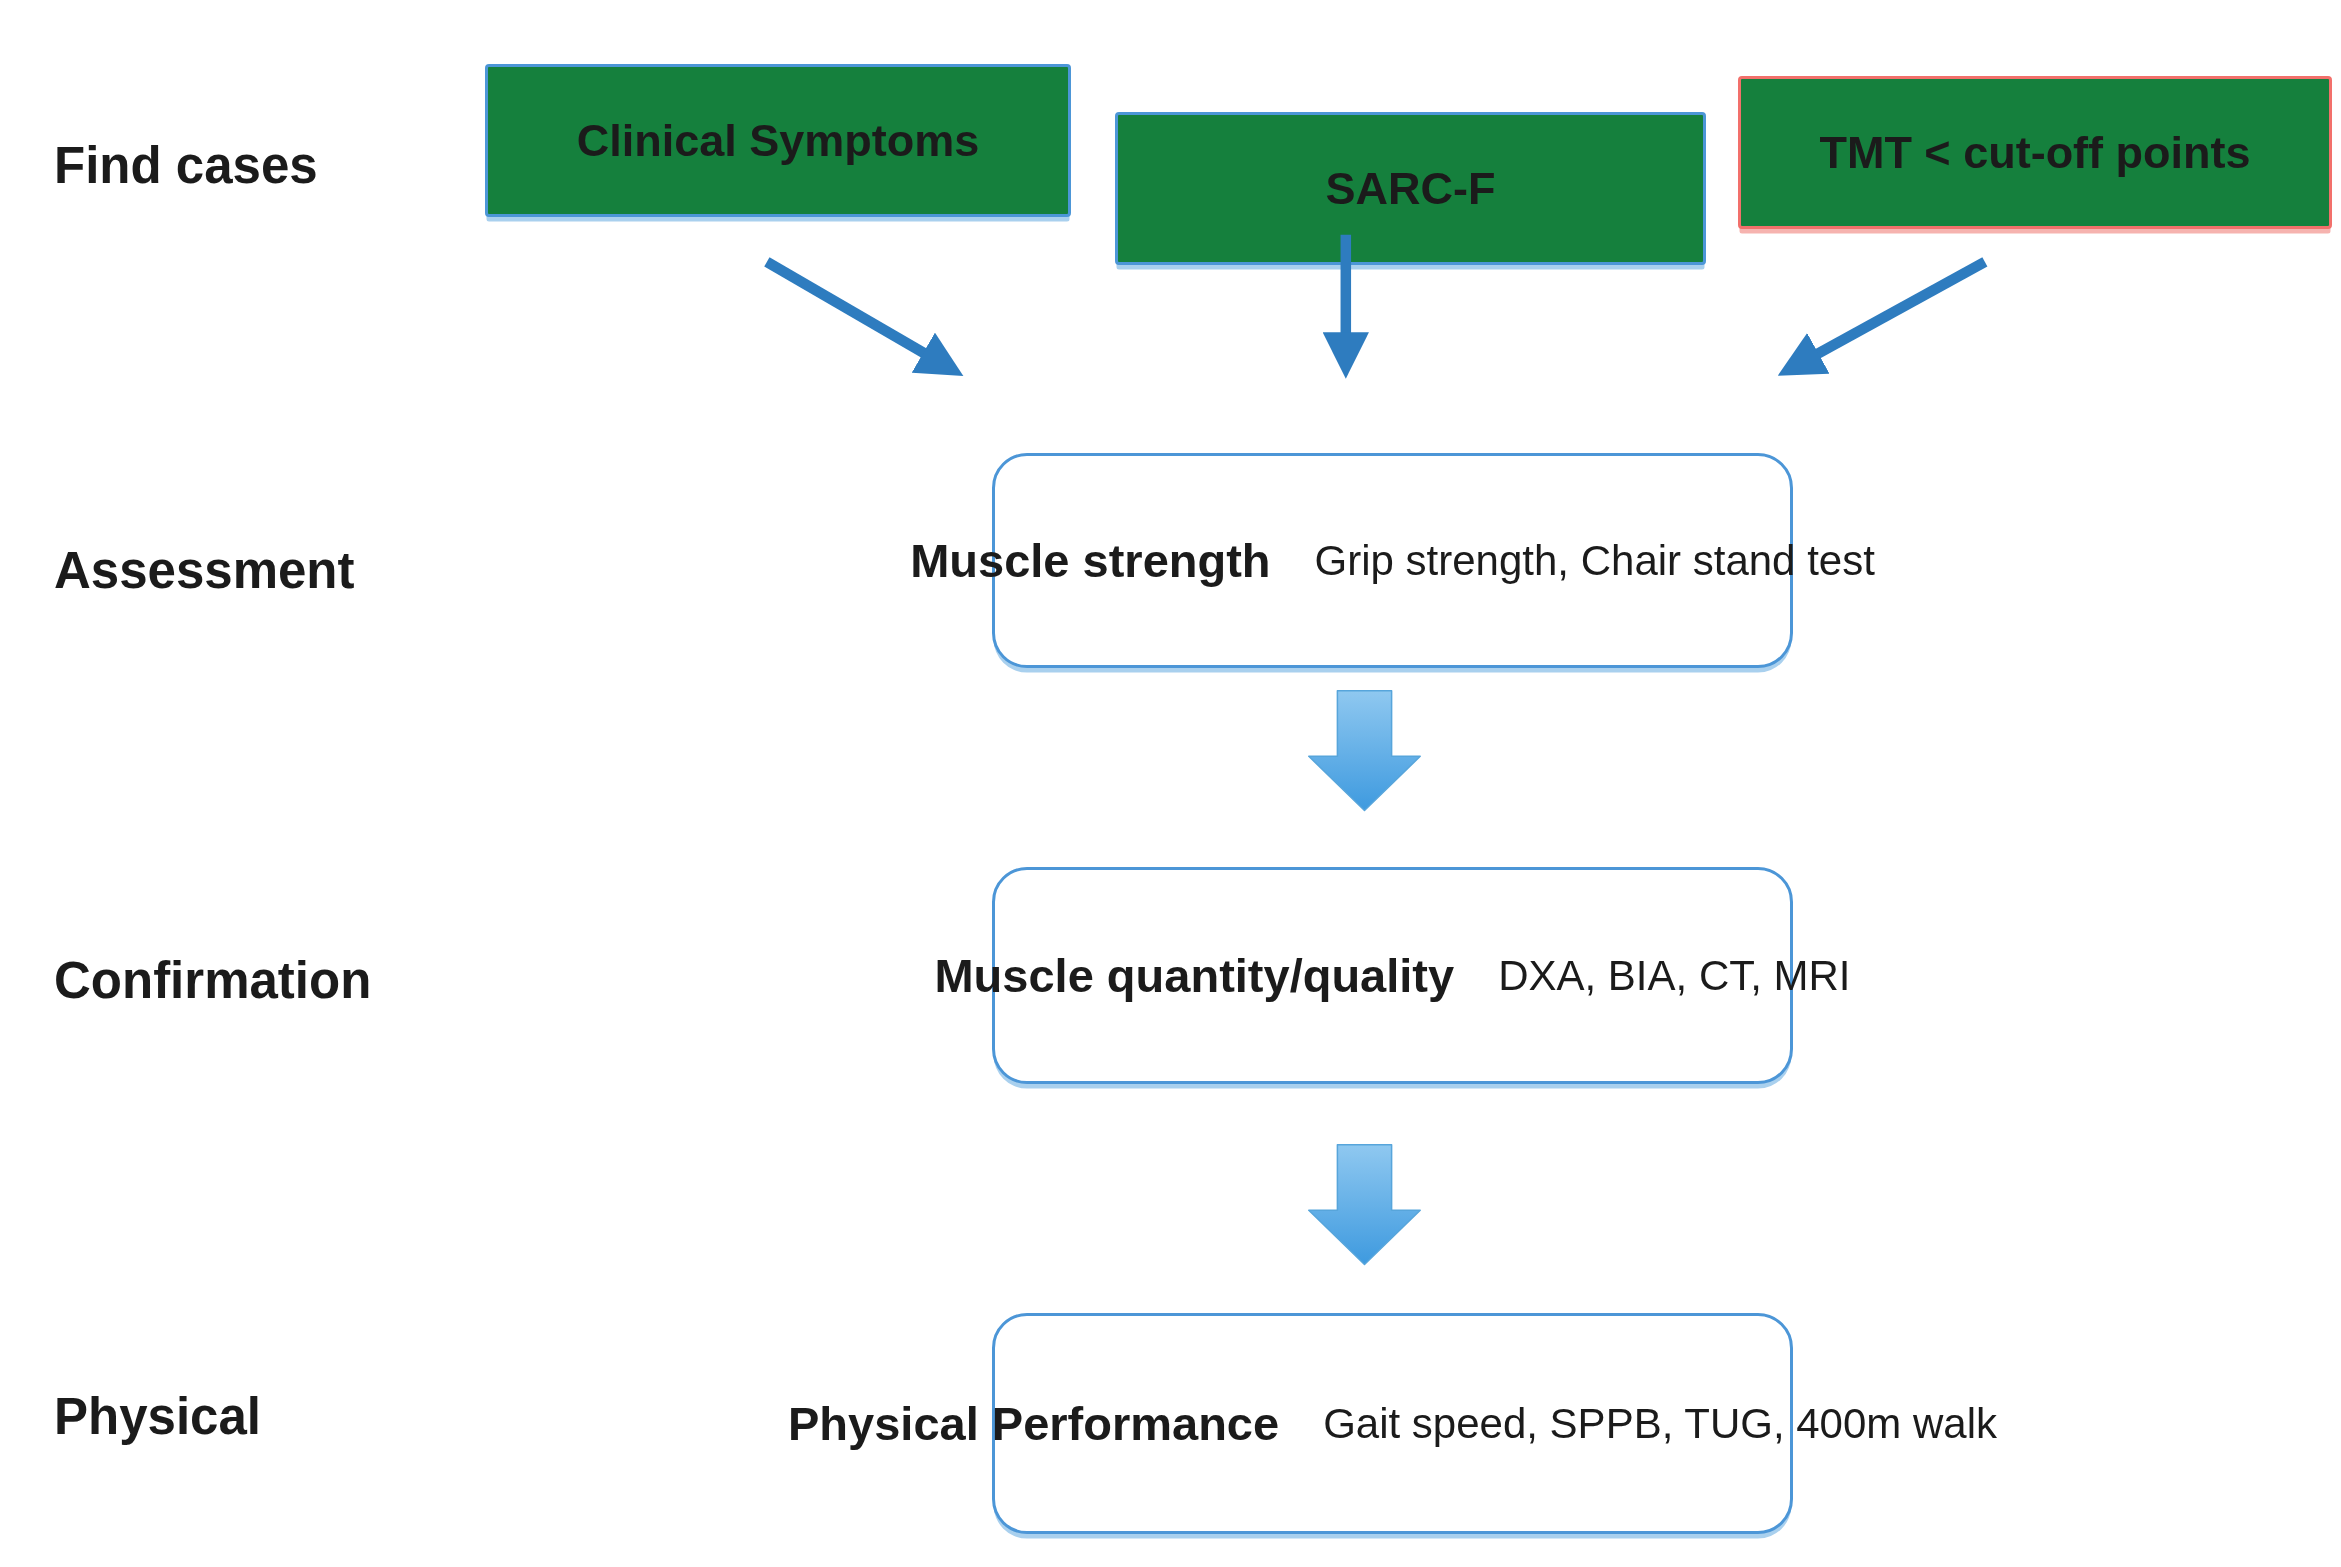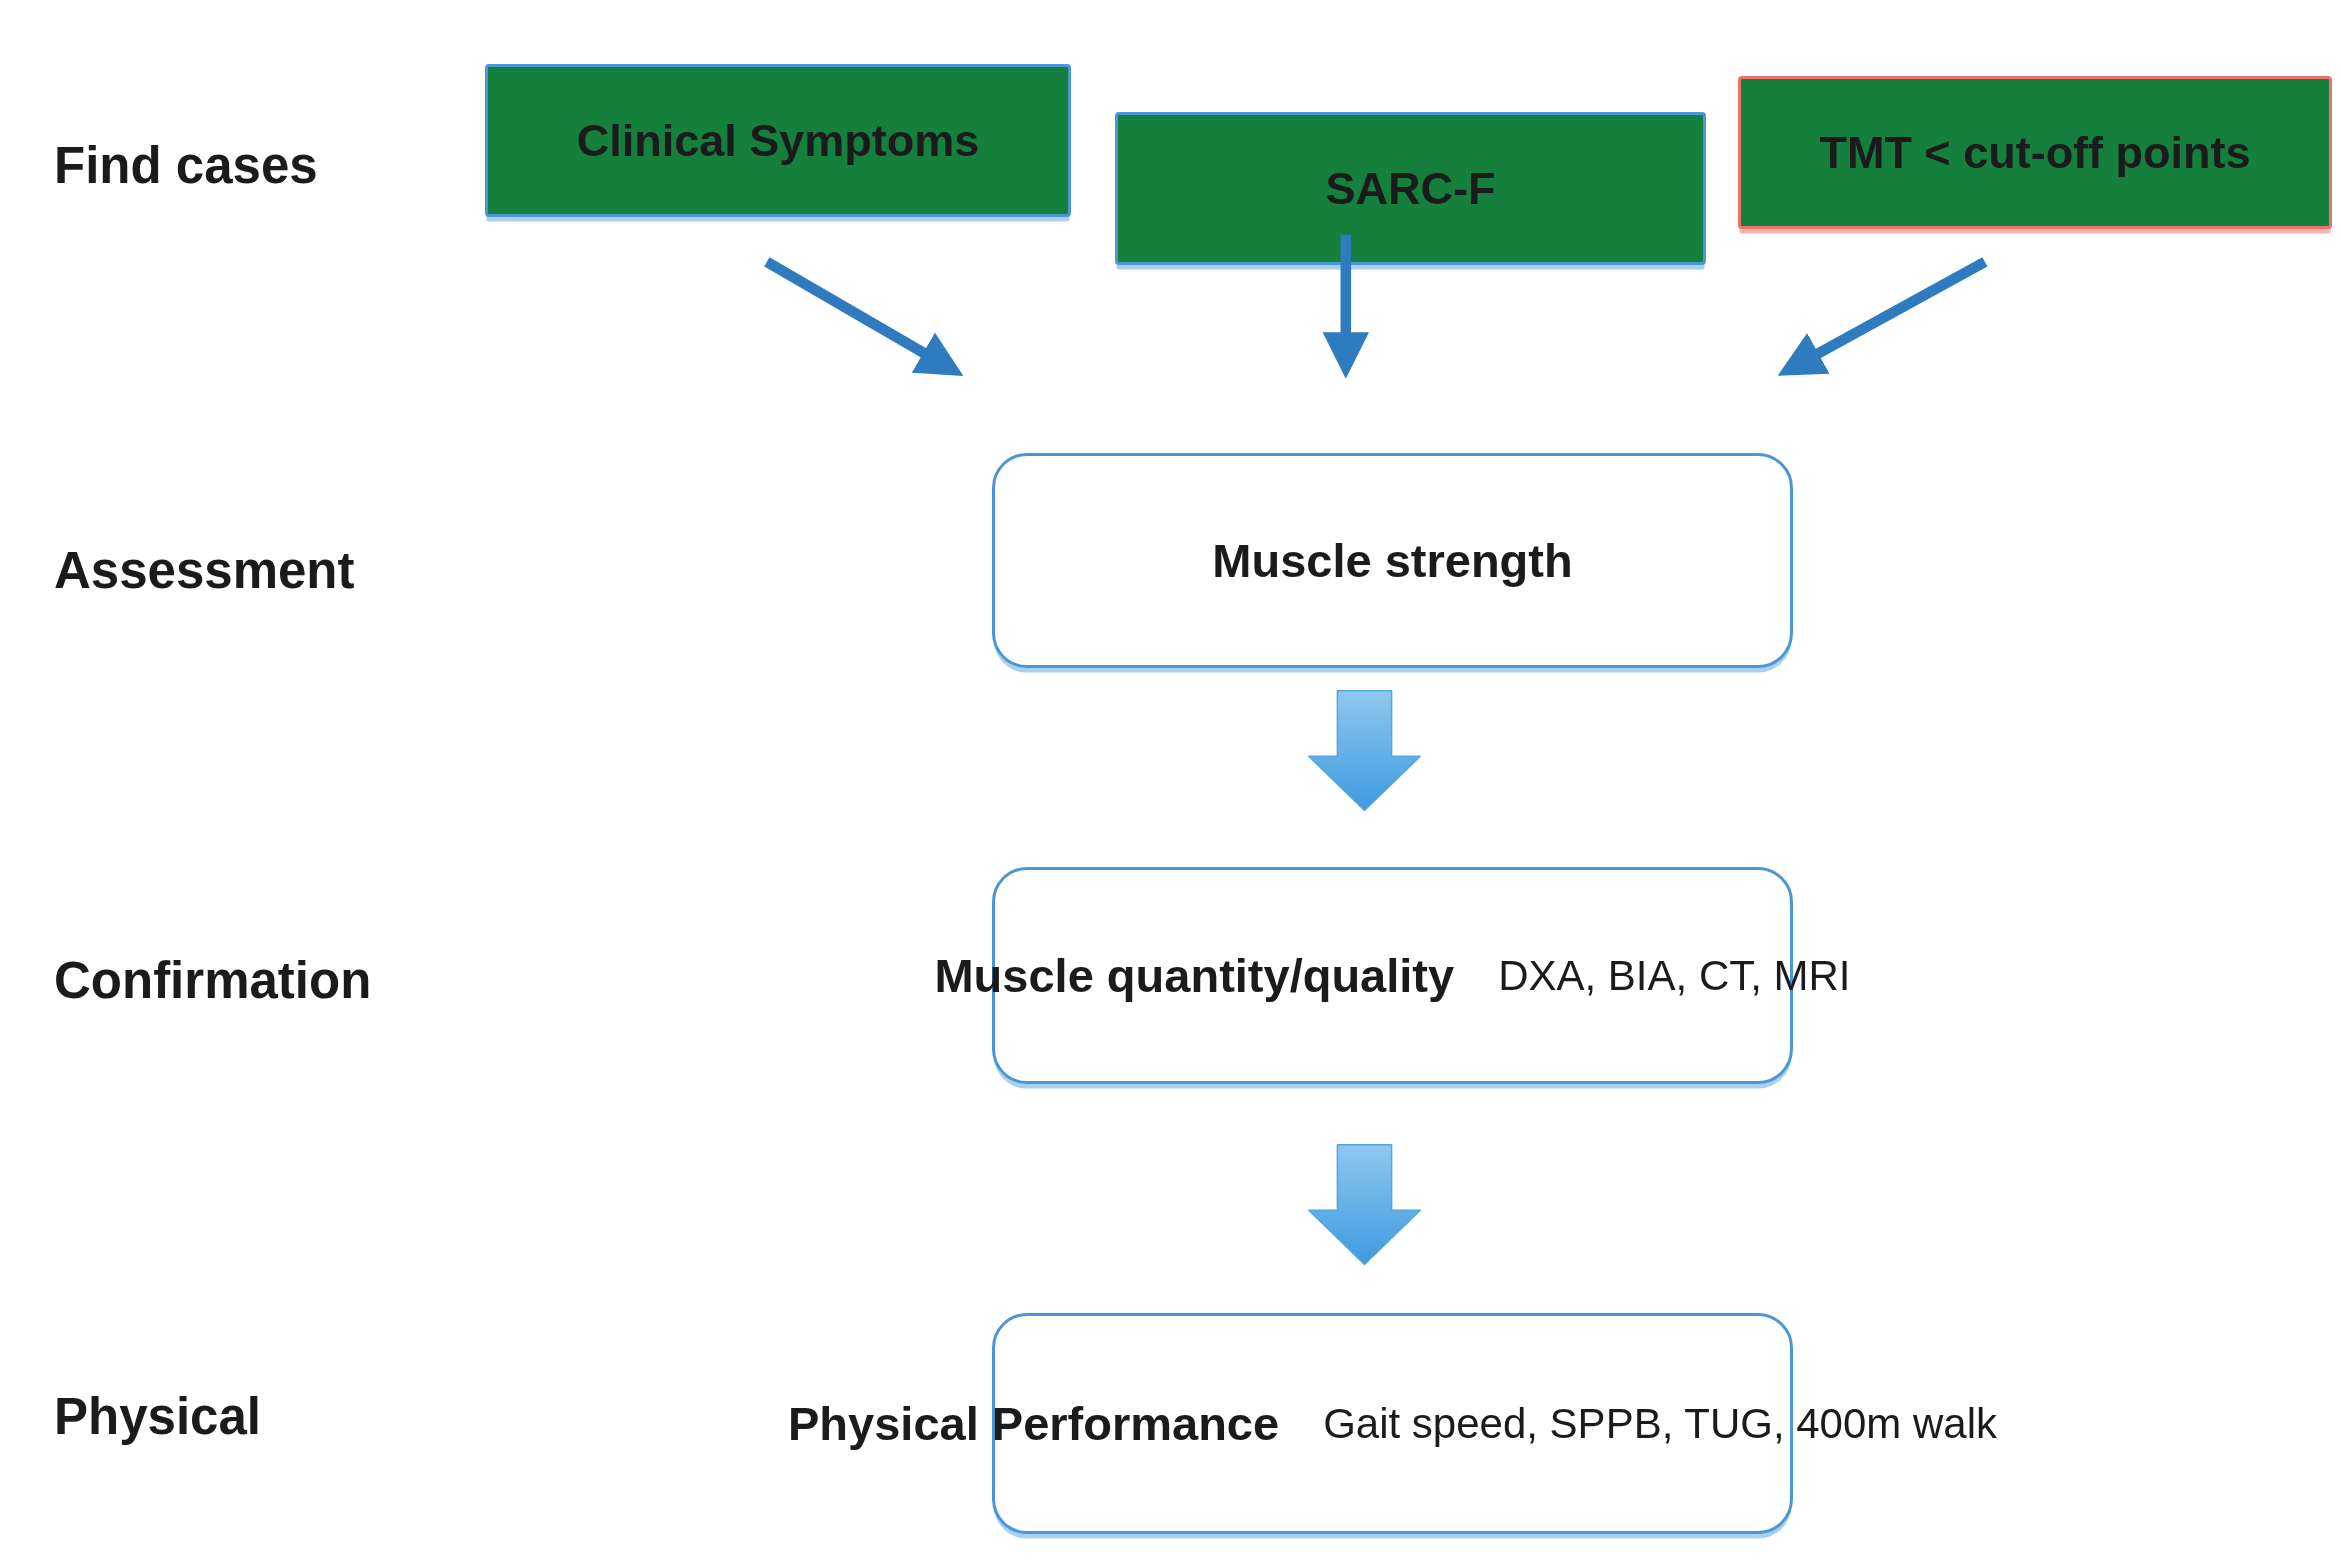--- a/index.html
+++ b/index.html
@@ -144,20 +144,21 @@
       <path class="arrowhead-path" d="M 0 0 L 10 5 L 0 10 z"></path>
     </marker>
   </defs>
   <line x1="1020" y1="348" x2="1268" y2="492" marker-end="url(#ah)"></line>
   <line x1="1790" y1="312" x2="1790" y2="488" marker-end="url(#ah)"></line>
   <line x1="2640" y1="348" x2="2378" y2="492" marker-end="url(#ah)"></line>
 </svg>
 
 <div class="flow-box" id="box-muscle-strength">
   <div class="flow-title">Muscle strength</div>
+  <div class="flow-subtitle">Grip strength, Chair stand test</div>
 </div>
 
 <div class="flow-box" id="box-muscle-quantity">
   <div class="flow-title">Muscle quantity/quality</div>
   <div class="flow-subtitle">DXA, BIA, CT, MRI</div>
 </div>
 
 <div class="flow-box" id="box-physical-performance">
   <div class="flow-title">Physical Performance</div>
   <div class="flow-subtitle">Gait speed, SPPB, TUG, 400m walk</div>

